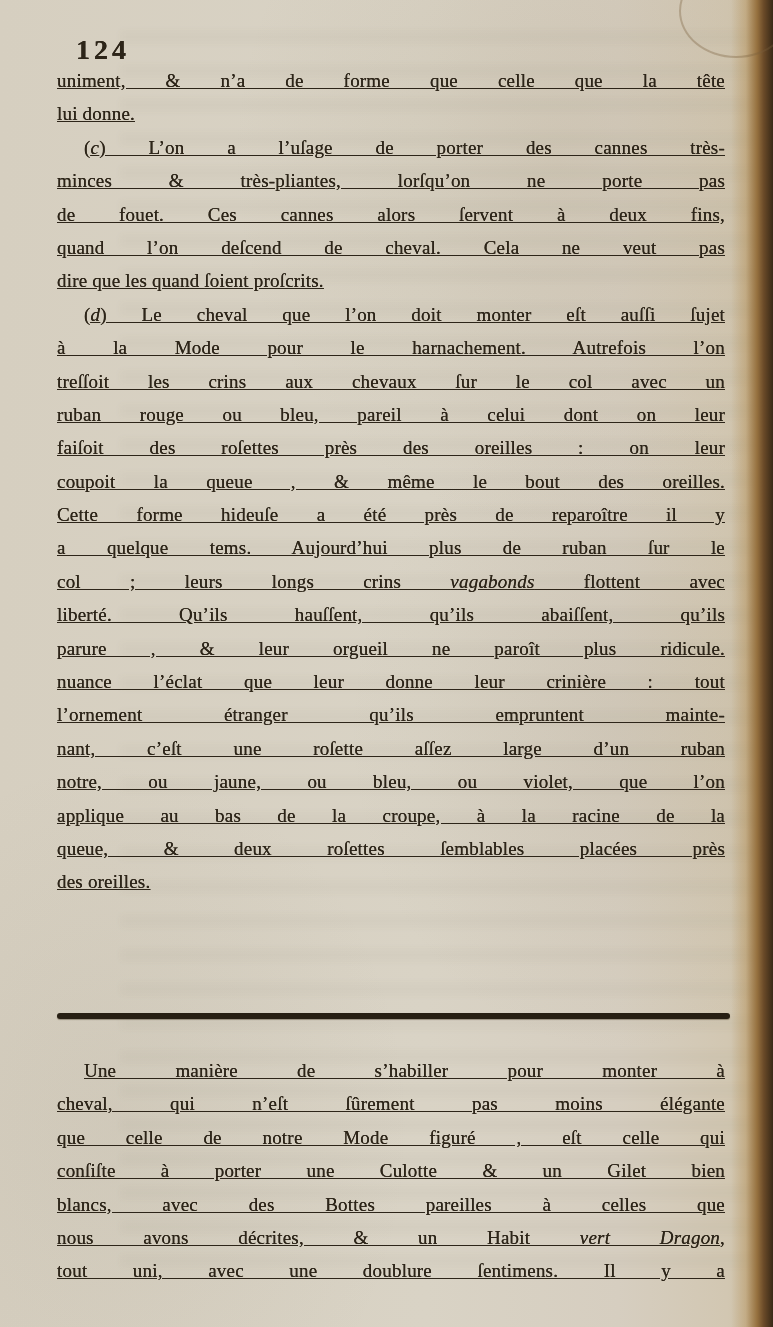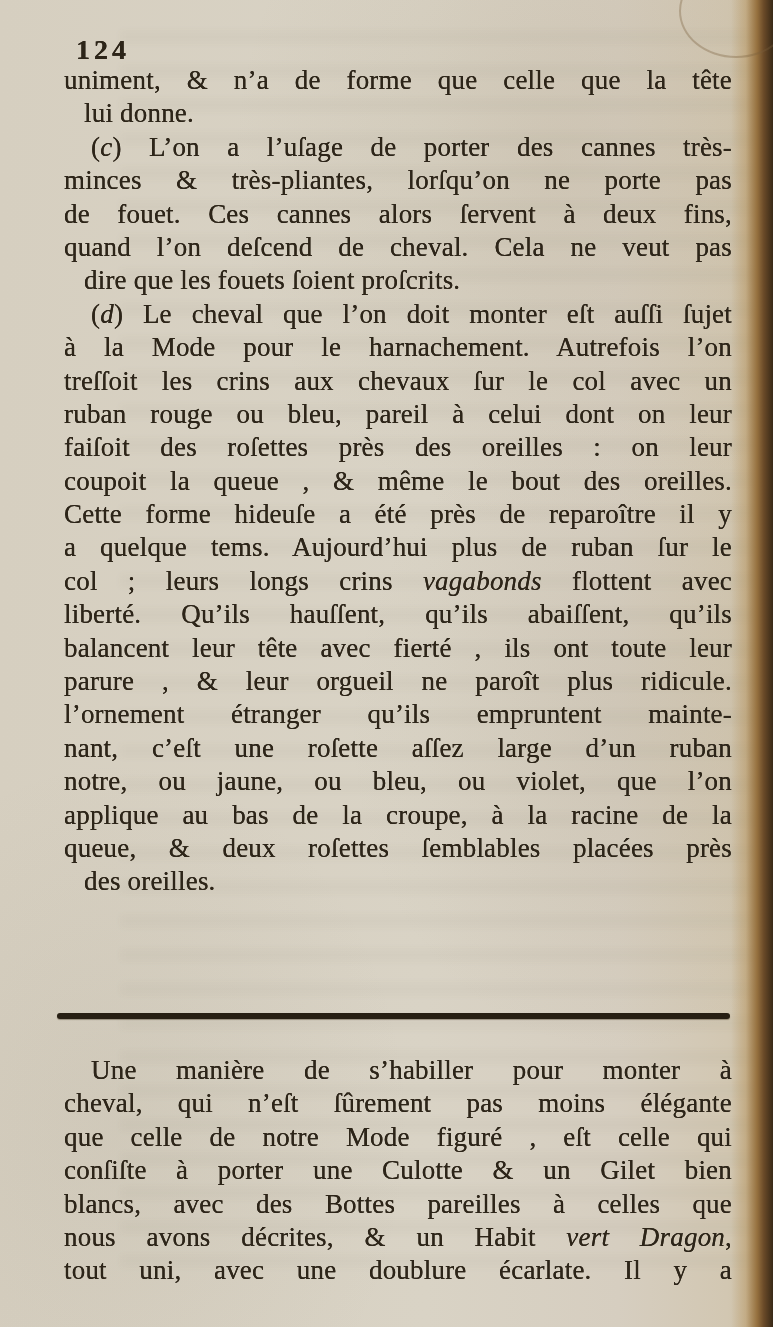--- a/index.html
+++ b/index.html
@@ -45,33 +45,34 @@
     border-radius:50%;
     border:2px solid rgba(120,95,60,0.35);
     background:transparent;
   }
   .page-number{
     position:absolute;left:76px;top:34px;
     font-size:28px;letter-spacing:4px;font-weight:bold;
     text-shadow:0 0 .6px currentColor;
   }
   .textblock{
-    position:absolute;left:64px;width:668px;
-    font-size:27px;
+    position:absolute;left:57px;width:668px;
+    font-size:19px;
     text-shadow:0 0 .55px currentColor;
     letter-spacing:.2px;
+    text-decoration:underline;
   }
   .footnotes{top:64px;}
   .bodypara{top:1034px;margin-top:20px;}
   .line{
     display:block;height:33.4px;line-height:33.4px;
     text-align:justify;text-align-last:justify;
     white-space:nowrap;
   }
-  .line.end{text-align-last:left;margin-left:20px;}
+  .line.end{text-align-last:left;}
   .line.indent{text-indent:27px;}
   .it{font-style:italic;}
   .rule{
     position:absolute;left:57px;top:1013px;width:673px;height:6px;
     background:#271f13;border-radius:3px;
     box-shadow:0 1px 1px rgba(60,45,25,0.4);
   }
 </style>
 </head>
 <body>
@@ -84,46 +85,46 @@
 
   <div class="page-number">124</div>
 
   <div class="textblock footnotes">
     <div class="line">uniment, &amp; n’a de forme que celle que la tête</div>
     <div class="line end">lui donne.</div>
     <div class="line indent"><span>(</span><span class="it">c</span><span>) L’on a l’uſage de porter des cannes très-</span></div>
     <div class="line">minces &amp; très-pliantes, lorſqu’on ne porte pas</div>
     <div class="line">de fouet. Ces cannes alors ſervent à deux fins,</div>
     <div class="line">quand l’on deſcend de cheval. Cela ne veut pas</div>
-    <div class="line end">dire que les fouets ſoient proſcrits.</div>
+    <div class="line end">dire que les quand ſoient proſcrits.</div>
     <div class="line indent"><span>(</span><span class="it">d</span><span>) Le cheval que l’on doit monter eſt auſſi ſujet</span></div>
     <div class="line">à la Mode pour le harnachement. Autrefois l’on</div>
     <div class="line">treſſoit les crins aux chevaux ſur le col avec un</div>
     <div class="line">ruban rouge ou bleu, pareil à celui dont on leur</div>
     <div class="line">faiſoit des roſettes près des oreilles : on leur</div>
     <div class="line">coupoit la queue , &amp; même le bout des oreilles.</div>
     <div class="line">Cette forme hideuſe a été près de reparoître il y</div>
     <div class="line">a quelque tems. Aujourd’hui plus de ruban ſur le</div>
     <div class="line"><span>col ; leurs longs crins </span><span class="it">vagabonds</span><span> flottent avec</span></div>
     <div class="line">liberté. Qu’ils hauſſent, qu’ils abaiſſent, qu’ils</div>
-    <div class="line">balancent leur tête avec fierté , ils ont toute leur</div>
     <div class="line">parure , &amp; leur orgueil ne paroît plus ridicule.</div>
+    <div class="line">nuance l’éclat que leur donne leur crinière : tout</div>
     <div class="line">l’ornement étranger qu’ils empruntent mainte-</div>
     <div class="line">nant, c’eſt une roſette aſſez large d’un ruban</div>
     <div class="line">notre, ou jaune, ou bleu, ou violet, que l’on</div>
     <div class="line">applique au bas de la croupe, à la racine de la</div>
     <div class="line">queue, &amp; deux roſettes ſemblables placées près</div>
     <div class="line end">des oreilles.</div>
   </div>
 
   <div class="rule" style="background: rgb(39, 31, 19);"></div>
 
   <div class="textblock bodypara">
     <div class="line indent">Une manière de s’habiller pour monter à</div>
     <div class="line">cheval, qui n’eſt ſûrement pas moins élégante</div>
     <div class="line">que celle de notre Mode figuré , eſt celle qui</div>
     <div class="line">conſiſte à porter une Culotte &amp; un Gilet bien</div>
     <div class="line">blancs, avec des Bottes pareilles à celles que</div>
     <div class="line"><span>nous avons décrites, &amp; un Habit </span><span class="it">vert Dragon</span><span>,</span></div>
-    <div class="line">tout uni, avec une doublure écarlate. Il y a</div>
+    <div class="line">tout uni, avec une doublure ſentimens. Il y a</div>
   </div>
 
 </div>
 
 </body></html>

